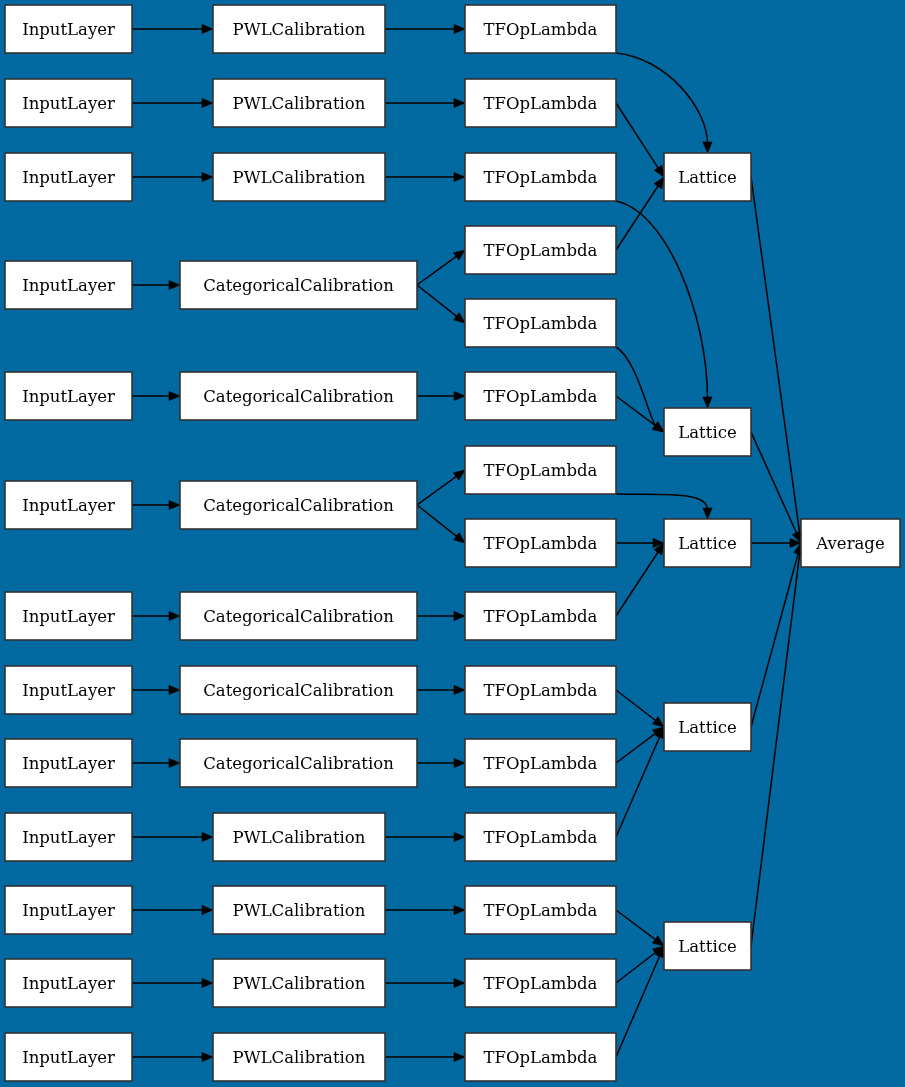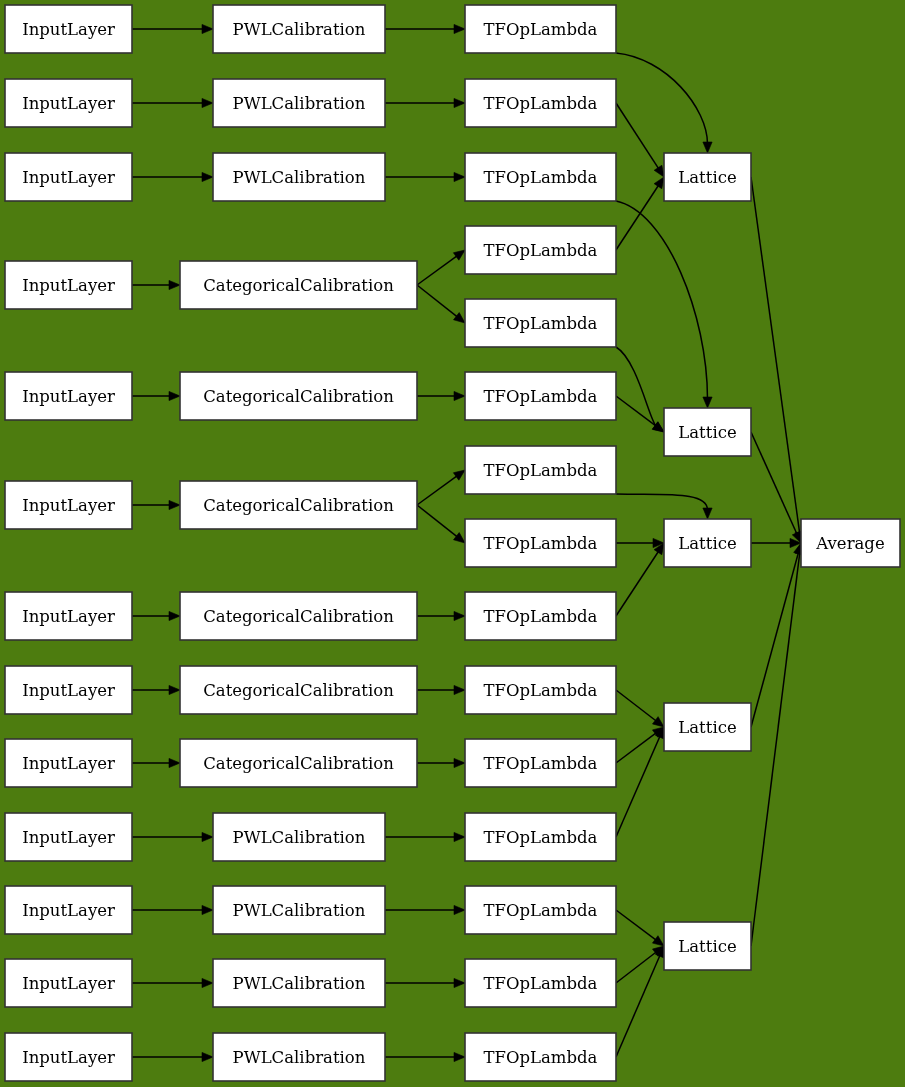--- a/index.html
+++ b/index.html
@@ -7,21 +7,21 @@
     padding: 0;
     background: #ffffff;
   }
   body {
     font-family: "DejaVu Serif", "Liberation Serif", serif;
   }
   #graph-root {
     position: relative;
     width: 905px;
     height: 1087px;
-    background: #4d7c0f;
+    background: #0369a1;
     overflow: hidden;
   }
   #graph-svg {
     position: absolute;
     top: 0;
     left: 0;
     width: 905px;
     height: 1087px;
   }
   .node-box {

